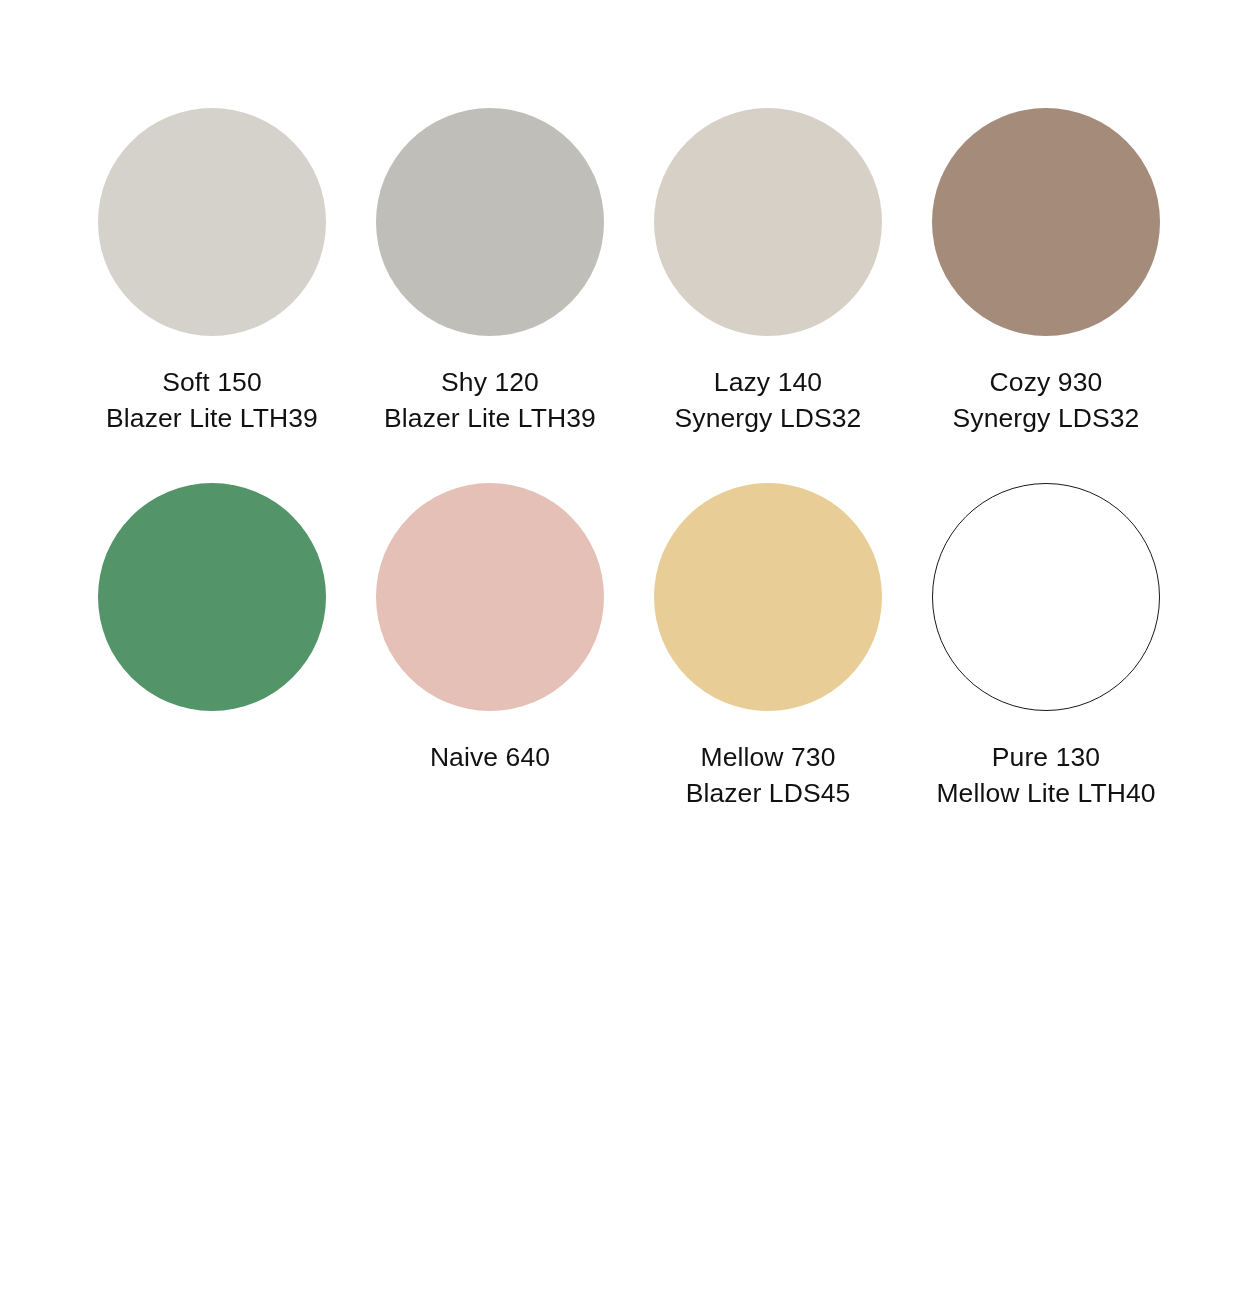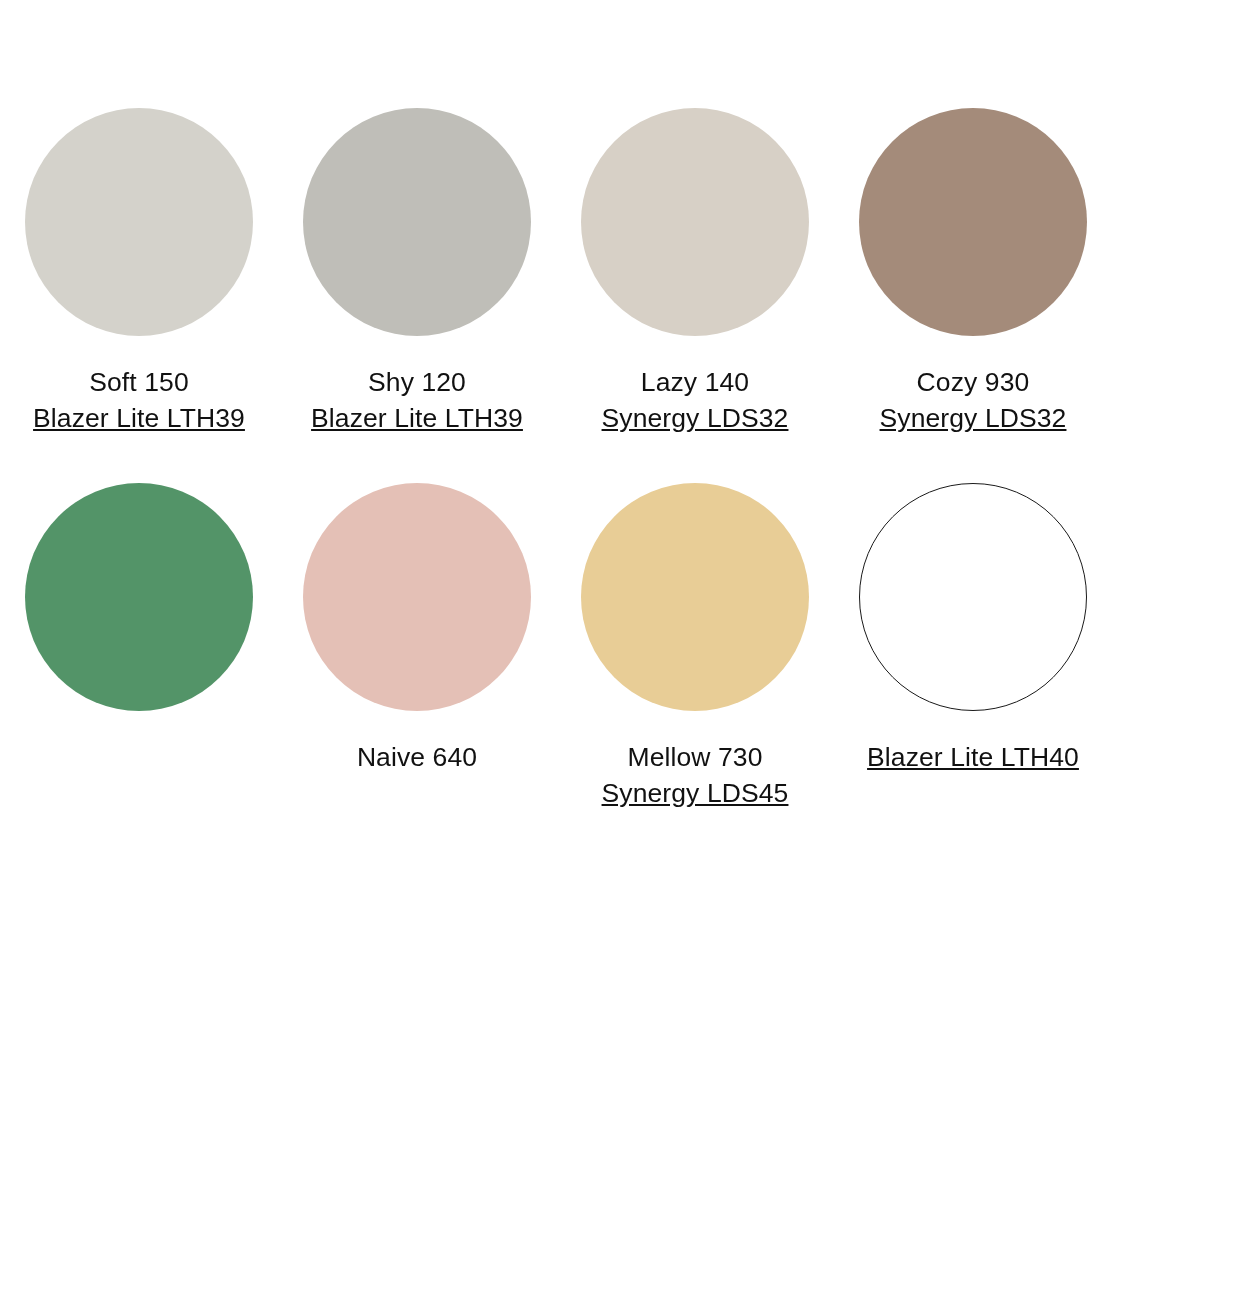--- a/index.html
+++ b/index.html
@@ -22,20 +22,21 @@
     height: 1300px;
     padding: 108px 0 0 0;
     background: #ffffff;
   }
 
   .swatch-grid {
     display: grid;
     grid-template-columns: repeat(4, 278px);
     grid-auto-rows: 375px;
     justify-content: start;
+    padding-left: 73px;
   }
 
   .swatch-cell {
     display: flex;
     flex-direction: column;
     align-items: center;
     width: 278px;
   }
 
   .swatch-disc {
@@ -61,21 +62,20 @@
     color: #111111;
     white-space: nowrap;
   }
 
   .swatch-name {
     display: block;
   }
 
   .swatch-code {
     display: block;
-    text-decoration: underline;
   }
 </style>
 </head>
 <body>
 
 <div class="palette-sheet">
   <div class="swatch-grid">
       <div class="swatch-cell">
         <div class="swatch-disc" style="background: rgb(212, 210, 203);"></div>
         <div class="swatch-caption">
@@ -110,25 +110,26 @@
       <div class="swatch-cell">
         <div class="swatch-disc" style="background: rgb(228, 192, 182);"></div>
         <div class="swatch-caption">
           <span class="swatch-name">Naive 640</span>
         </div>
       </div>
       <div class="swatch-cell">
         <div class="swatch-disc" style="background: rgb(232, 205, 150);"></div>
         <div class="swatch-caption">
           <span class="swatch-name">Mellow 730</span>
-          <span class="swatch-code">Synergy LDS45</span>
+          <span class="swatch-code">Blazer LDS45</span>
         </div>
       </div>
       <div class="swatch-cell">
         <div class="swatch-disc outlined" style="background: rgb(255, 255, 255); border-color: rgb(26, 26, 26);"></div>
         <div class="swatch-caption">
-          <span class="swatch-code">Blazer Lite LTH40</span>
+          <span class="swatch-name">Pure 130</span>
+          <span class="swatch-code">Mellow Lite LTH40</span>
         </div>
       </div>
       <div class="swatch-cell empty"></div>
       <div class="swatch-cell empty"></div>
     </div>
 </div>
 
 </body></html>

